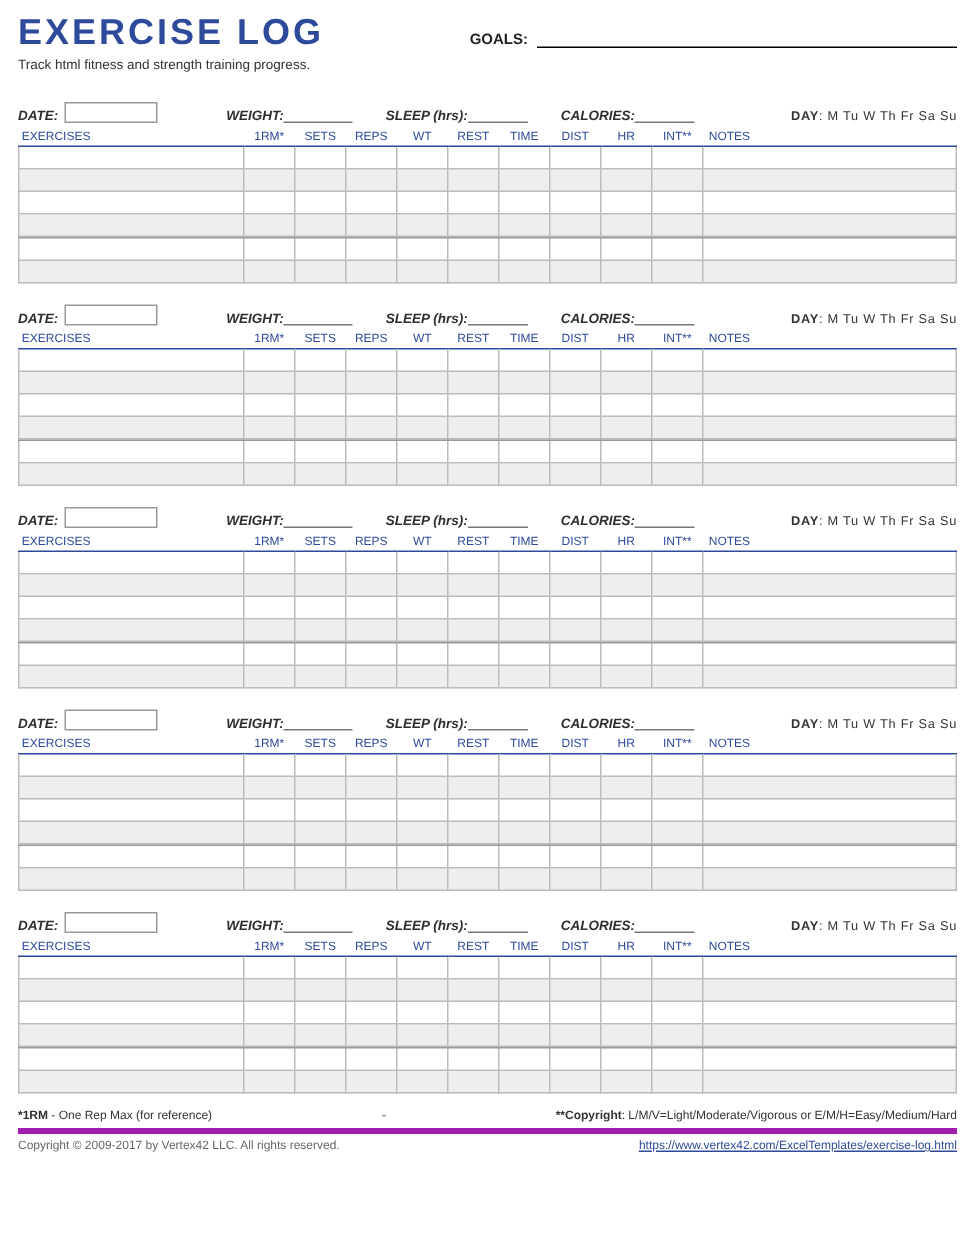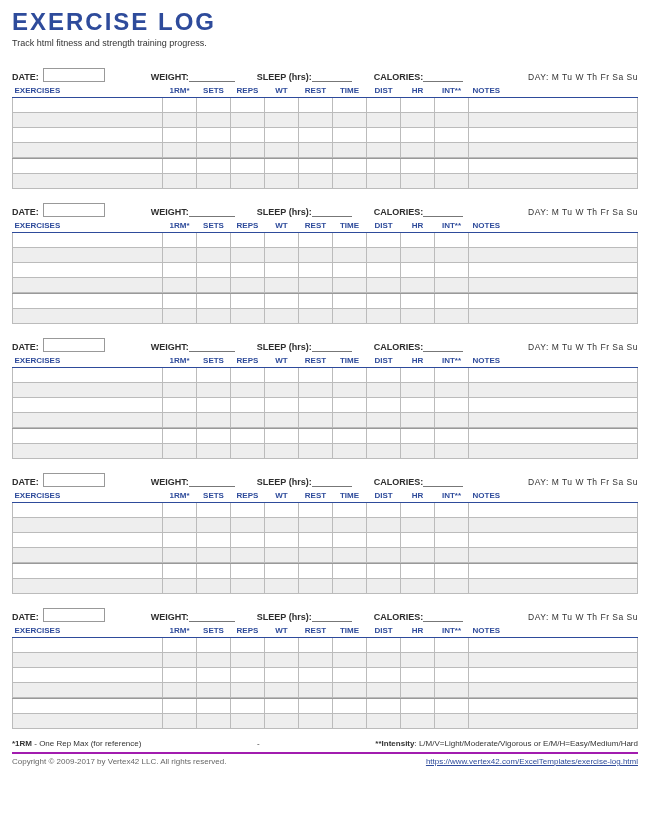--- a/index.html
+++ b/index.html
@@ -48,44 +48,44 @@
   .block {
     margin-top: 14px;
   }
   .block-top {
     display: flex;
     align-items: flex-end;
     font-size: 8.5px;
     color: #2e2e2e;
     margin-bottom: 2px;
   }
-  .lab { font-weight: bold; font-size: 9px; }
+  .lab { font-weight: bold; font-size: 9px; font-style: italic; }
   .datebox {
     border: 1px solid #999;
     width: 62px;
     height: 14px;
     margin: 0 4px;
     display: inline-block;
     vertical-align: bottom;
   }
   .uline {
     border-bottom: 1px solid #777;
     height: 12px;
     display: inline-block;
   }
   .days { font-size: 8.5px; letter-spacing: 0.5px; color: #333; }
-  .days b { font-weight: normal; }
+  .days b { font-weight: bold; }
   table {
     border-collapse: collapse;
     width: 100%;
     table-layout: fixed;
   }
   th {
     font-size: 8px;
-    font-weight: bold;
+    font-weight: normal;
     color: #2e4b9b;
     text-align: center;
     padding: 2px 0;
     border-bottom: 1.5px solid #2e4b9b;
   }
   th.exh { text-align: left; padding-left: 2px; }
   th.notesh { text-align: left; padding-left: 4px; }
   td {
     border: 1px solid #bbb;
     height: 15px;
@@ -102,33 +102,37 @@
     justify-content: space-between;
     font-size: 8px;
     color: #333;
   }
   .footer2 {
     margin-top: 4px;
     display: flex;
     justify-content: space-between;
     font-size: 8px;
     color: #666;
-    border-top: 2px solid #a21caf;
+    border-top: 4px solid #a21caf;
     padding-top: 3px;
     gap: 40px;
   }
   .footer2 a { color: #2e4b9b; }
 </style>
 </head>
 <body>
 
 <div class="header">
   <div>
     <div class="title">EXERCISE LOG</div>
     <div class="subtitle">Track html fitness and strength training progress.</div>
+  </div>
+  <div class="goals">
+    <span class="goals-label">GOALS:</span>
+    <span class="goals-line"></span>
   </div>
 </div>
 
 <div id="blocks">
     <div class="block">
       <div class="block-top">
         <span class="lab">DATE:</span>
         <span class="datebox"></span>
         <span style="flex:0 0 42px"></span>
         <span class="lab">WEIGHT:</span>
@@ -709,19 +713,19 @@
             <td></td>
           </tr>
         </tbody>
       </table>
     </div>
   </div>
 
 <div class="footer1">
   <span><b>*1RM</b> - One Rep Max (for reference)</span>
   <span>-</span>
-  <span><b>**Intensity</b>: L/M/V=Light/Moderate/Vigorous or E/M/H=Easy/Medium/Hard</span>
+  <span><b>**Copyright</b>: L/M/V=Light/Moderate/Vigorous or E/M/H=Easy/Medium/Hard</span>
 </div>
 
 <div class="footer2">
   <span>Copyright © 2009-2017 by Vertex42 LLC. All rights reserved.</span>
   <a href="#">https://www.vertex42.com/ExcelTemplates/exercise-log.html</a>
 </div>
 
 </body></html>

